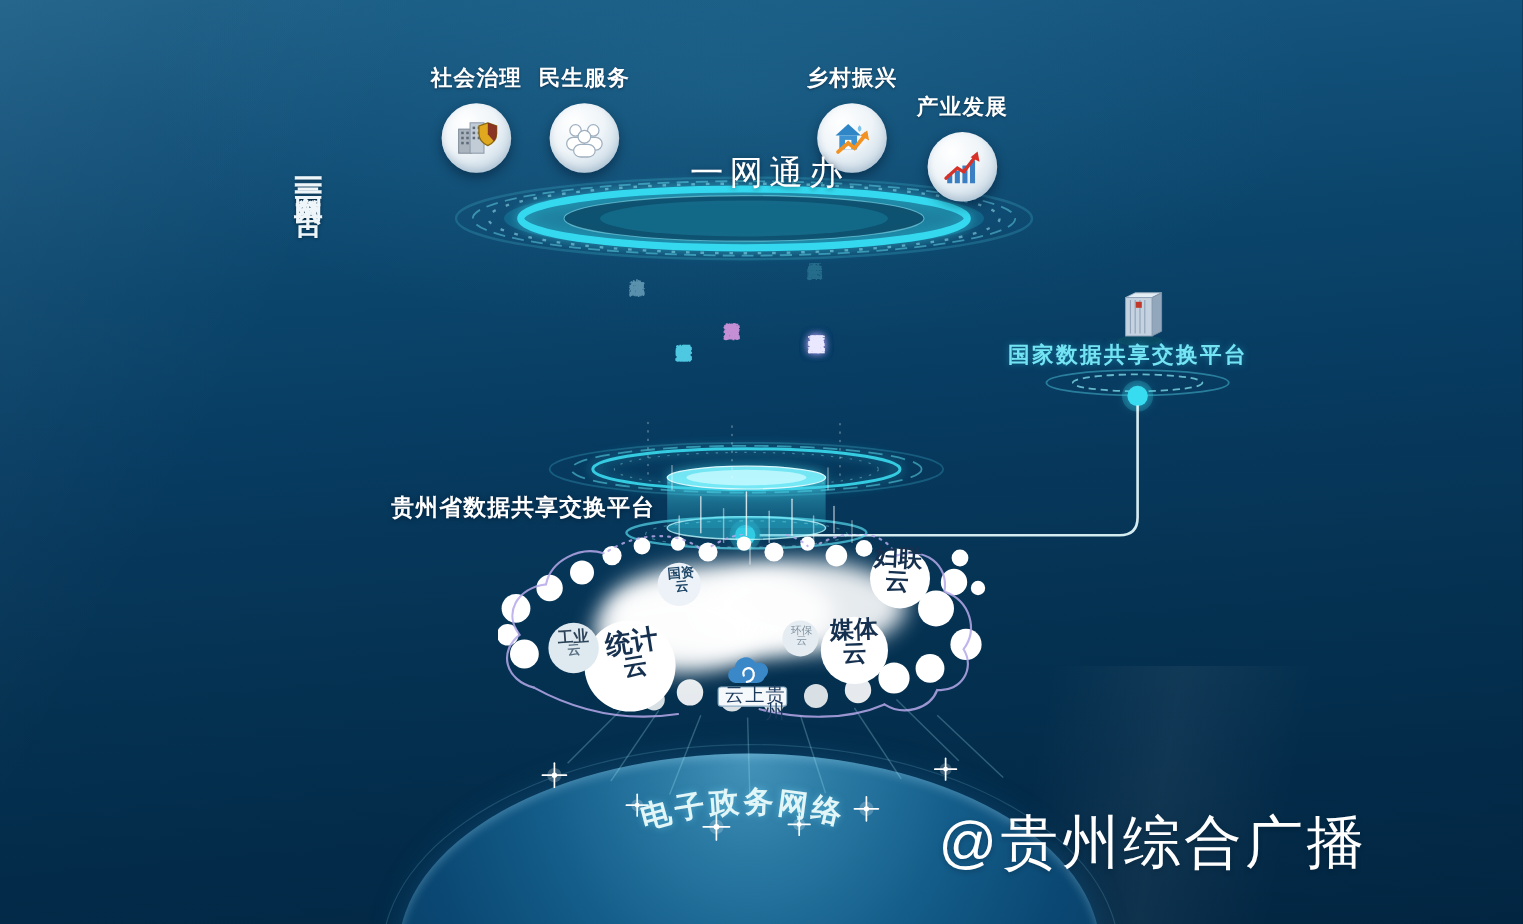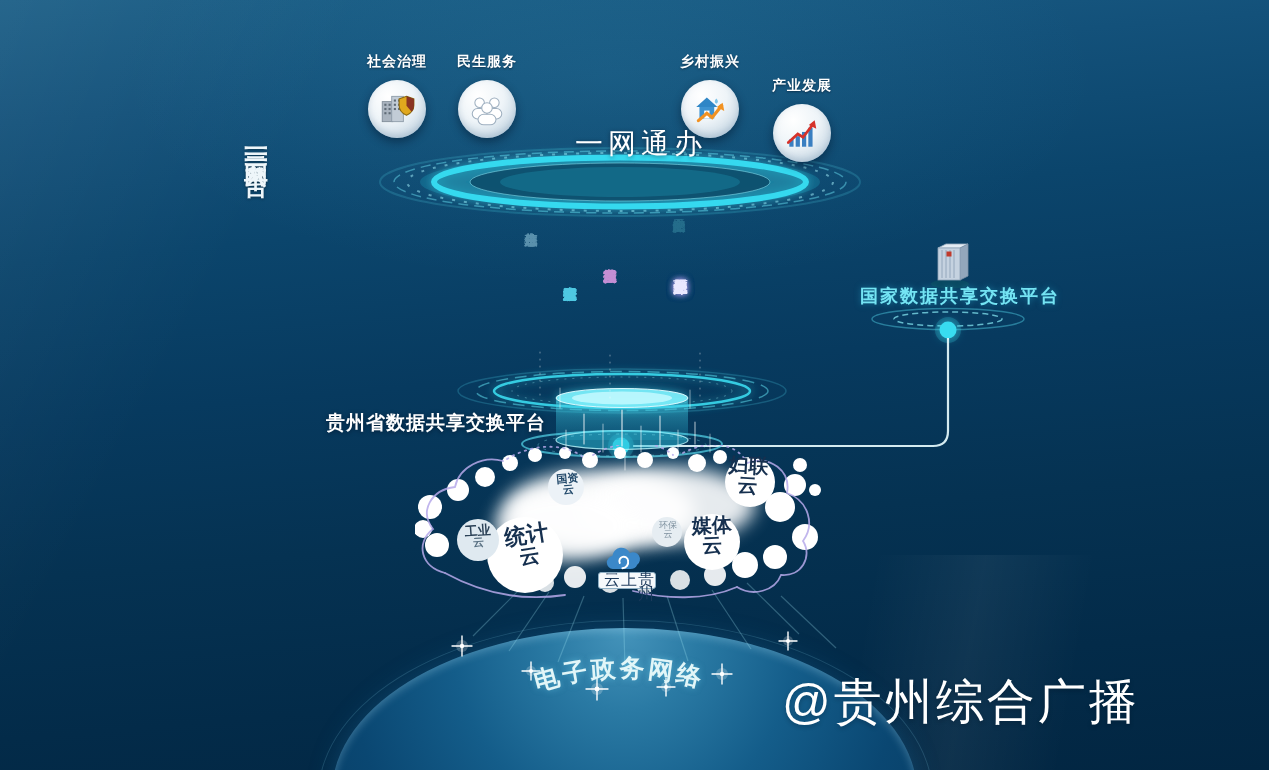--- a/index.html
+++ b/index.html
@@ -14,21 +14,21 @@
     linear-gradient(118deg,rgba(255,255,255,.05) 0%,transparent 22%),
     radial-gradient(ellipse 700px 300px at 48% 10%,rgba(90,200,230,.10),transparent 70%);}
   #sweep2{left:690px;top:555px;width:579px;height:215px;
     background:linear-gradient(100deg,transparent 30%,rgba(255,255,255,.05) 48%,transparent 66%);}
   
   #vtitle{left:240px;top:136px;writing-mode:vertical-rl;text-orientation:upright;
     color:#eef6fa;font-size:24px;font-weight:600;letter-spacing:3px;
     text-shadow:0 1px 3px rgba(0,0,0,.35);}
   
   .service{width:96px;text-align:center;}
-  .service .lbl{font-size:14px;font-weight:700;color:#fff;letter-spacing:1px;
+  .service .lbl{font-size:18px;font-weight:700;color:#fff;letter-spacing:1px;
     text-shadow:0 1px 2px rgba(0,10,25,.5);}
   .service .circ{width:58px;height:58px;border-radius:50%;margin:9px auto 0;
     background:radial-gradient(circle at 35% 28%,#ffffff 0%,#eef4f8 45%,#c9d9e5 80%,#b0c6d6 100%);
     box-shadow:0 4px 10px rgba(0,15,35,.45),inset 0 -3px 6px rgba(120,150,175,.35);
     display:flex;align-items:center;justify-content:center;}
   #svc0{left:349px;top:53px;} #svc1{left:439px;top:53px;}
   #svc2{left:662px;top:53px;} #svc3{left:754px;top:53px;margin-top:24px;}
   
   #onenet{left:556px;top:125px;width:170px;text-align:center;color:#fff;
     font-size:28px;font-weight:500;letter-spacing:5px;text-shadow:0 1px 4px rgba(0,10,25,.5);}
@@ -38,21 +38,21 @@
   #db0{left:522px;top:222px;color:#8fc3d8;opacity:.6;font-weight:400;}
   #db1{left:561px;top:276px;color:#4fc8e2;}
   #db2{left:601px;top:258px;color:#c48fd4;}
   #db3{left:670px;top:208px;color:#3e93a8;opacity:.5;font-weight:400;}
   #db4{left:701px;top:222px;color:#44cdeb;
     -webkit-mask-image:linear-gradient(180deg,#000 55%,rgba(0,0,0,.35) 100%);
     mask-image:linear-gradient(180deg,#000 55%,rgba(0,0,0,.35) 100%);}
   #db5{left:672px;top:268px;color:#eae8ff;font-size:14px;
     text-shadow:0 0 7px rgba(190,170,255,.55);}
   
-  #natlabel{left:840px;top:284px;width:220px;text-align:right;color:#74e4f3;
+  #natlabel{left:840px;top:284px;width:220px;text-align:left;color:#74e4f3;
     font-size:18px;font-weight:700;letter-spacing:2px;text-shadow:0 0 6px rgba(40,180,215,.5);}
   #provlabel{left:326px;top:410px;color:#fff;font-size:19px;font-weight:700;
     letter-spacing:1px;text-shadow:0 1px 4px rgba(0,10,25,.55);}
   
   #dome{left:332px;top:628px;width:585px;height:330px;border-radius:50%;
     background:radial-gradient(ellipse at 50% 0%,#4594bb 0%,#2a7aa4 18%,#145d8a 42%,#0a4772 68%,#063a60 100%);
     box-shadow:inset 0 3px 8px rgba(180,230,250,.3),0 0 25px rgba(30,110,160,.35);}
   #domering{left:318px;top:620px;width:613px;height:350px;border-radius:50%;
     border:1px solid rgba(140,215,240,.18);}
   

